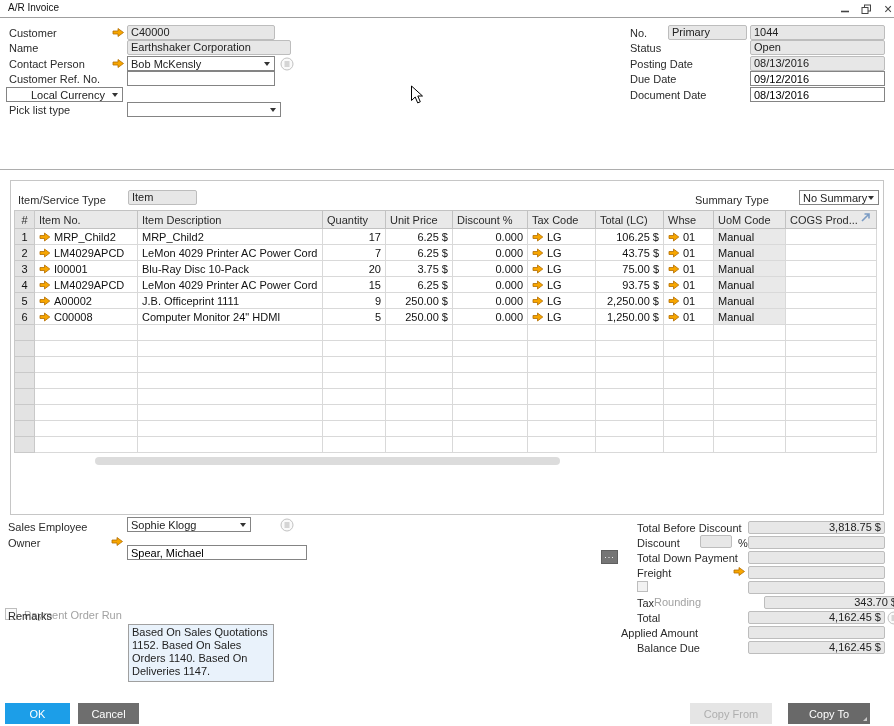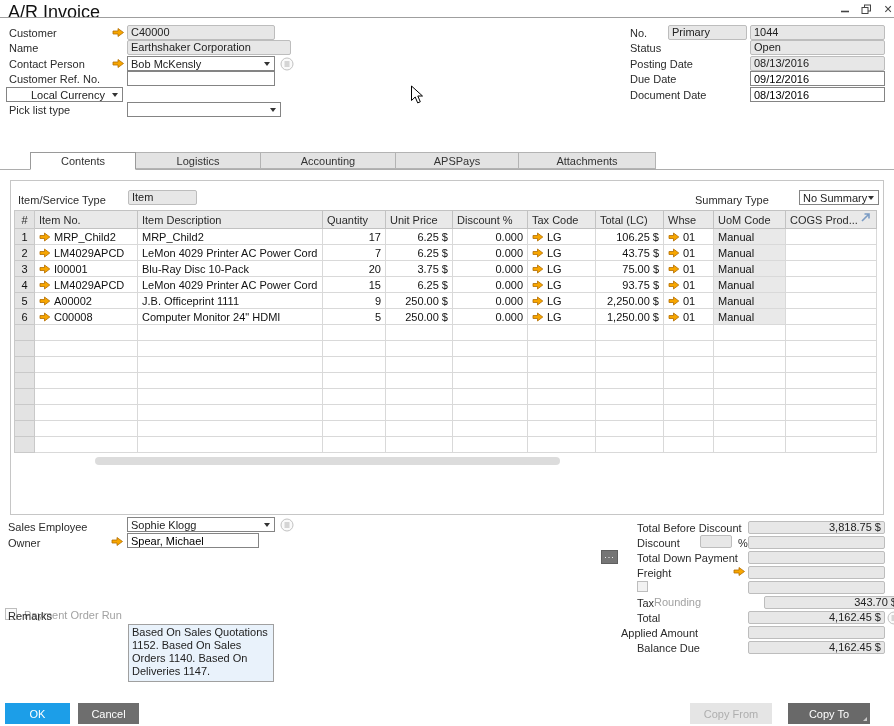--- a/index.html
+++ b/index.html
@@ -4,21 +4,21 @@
 <style>
   * { margin:0; padding:0; box-sizing:border-box; }
   html,body { background:#fff; }
   .app {
     position:relative; width:894px; height:726px; overflow:hidden;
     font-family:"Liberation Sans", sans-serif; font-size:11px; color:#222; background:#fff;
   }
   .abs { position:absolute; }
   .lbl { position:absolute; color:#2b2b2b; white-space:nowrap; }
   .lbl.dis { color:#a2a2a2; }
-  .title { position:absolute; left:8px; top:2px; font-size:18px; color:#111; }
+  .title { position:absolute; left:8px; top:2px; font-size:10px; color:#111; }
   .hline { position:absolute; left:0; width:894px; height:1px; background:#9f9f9f; }
   .winbtn { position:absolute; top:2px; width:18px; height:14px; display:flex; align-items:center; justify-content:center; cursor:default; color:#444; }
 
   .fld {
     position:absolute; height:15px; font-family:"Liberation Sans",sans-serif; font-size:11px;
     padding:0 3px; line-height:13px; overflow:hidden; white-space:nowrap;
   }
   .fld.gray { background:#e7e7e7; border:1px solid #bdbdbd; border-radius:2px; }
   .fld.white { background:#fff; border:1px solid #848484; }
   .fld.rt { text-align:right; }
@@ -162,27 +162,20 @@
 
   <span class="lbl" style="left:630px; top:89px;">Document Date</span>
   <input class="fld white" style="left: 750px; top: 87px; width: 135px;" value="08/13/2016">
 
   <span class="cursor">
     <svg width="14" height="20" viewBox="0 0 14 20">
         <path d="M1.5 1 L1.5 15.5 L5.2 12 L7.7 17.9 L10.3 16.8 L7.8 11 L12.5 11 Z" fill="#fff" stroke="#000" stroke-width="1"></path>
       </svg>
   </span>
 
-  <div class="tabs">
-    <div class="tab active" style="width:106px;">Contents</div>
-    <div class="tab" style="width:125px;">Logistics</div>
-    <div class="tab" style="width:135px;">Accounting</div>
-    <div class="tab" style="width:123px;">APSPays</div>
-    <div class="tab" style="width:137px;">Attachments</div>
-  </div>
   <div class="hline" style="top:169px; background:#adadad;"></div>
 
   <div class="groupbox"></div>
 
   <span class="lbl" style="left:18px; top:194px;">Item/Service Type</span>
   <div class="fld gray" style="left:128px; top:190px; width:69px;">Item</div>
 
   <span class="lbl" style="left:695px; top:194px;">Summary Type</span>
   <div class="combo" style="left:799px; top:190px; width:80px;">
     <span>No Summary</span>
@@ -492,38 +485,38 @@
       </tbody>
   </table>
   <span class="expand-icon">
     <svg width="13" height="13">
         <path d="M3 10 L10 3 M5.5 3 H10 V7.5" stroke="#7b9cc4" stroke-width="1.6" fill="none"></path>
       </svg>
   </span>
   <div class="scrollbar-h"></div>
 
   <span class="lbl" style="left:8px; top:521px;">Sales Employee</span>
-  <div class="combo" style="left:127px; top:517px; width:148px;">
+  <div class="combo" style="left:127px; top:517px; width:124px;">
     <span>Sophie Klogg</span>
       <span class="tri"></span>
   </div>
   <span class="circ-icon" style="left:280px; top:518px;">
     <svg width="14" height="14">
         <circle cx="7" cy="7" r="6" fill="#fafafa" stroke="#c2c2c2"></circle>
         <path d="M4.5 5 h5 M4.5 7 h5 M4.5 9 h5" stroke="#b0b0b0" stroke-width="1"></path>
       </svg>
   </span>
 
   <span class="lbl" style="left:8px; top:537px;">Owner</span>
   <span class="abs larr" style="left:111px; top:536px;">
       <svg width="13" height="11">
         <path d="M1 4 H6 V1.5 L11.5 5.5 L6 9.5 V7 H1 Z" fill="#F7A600" stroke="#B36D00" stroke-width="0.8"></path>
       </svg>
     </span>
-  <input class="fld white" style="left: 127px; top: 533px; width: 132px;" value="Spear, Michael">
+  <input class="fld white" style="left: 127px; top: 545px; width: 180px;" value="Spear, Michael">
 
   <span class="checkbox" style="left:5px; top:608px;"></span>
   <span class="lbl dis" style="left:24px; top:609px;">Payment Order Run</span>
 
   <span class="lbl" style="left:8px; top:610px;">Remarks</span>
   <textarea class="remarks" style="">Based On Sales Quotations 1152. Based On Sales Orders 1140. Based On Deliveries 1147.</textarea>
 
   <span class="lbl" style="left:637px; top:522px;">Total Before Discount</span>
   <div class="fld gray rt" style="left:748px; top:521px; width:137px; height:13px; line-height:11px;">3,818.75 $</div>
 

